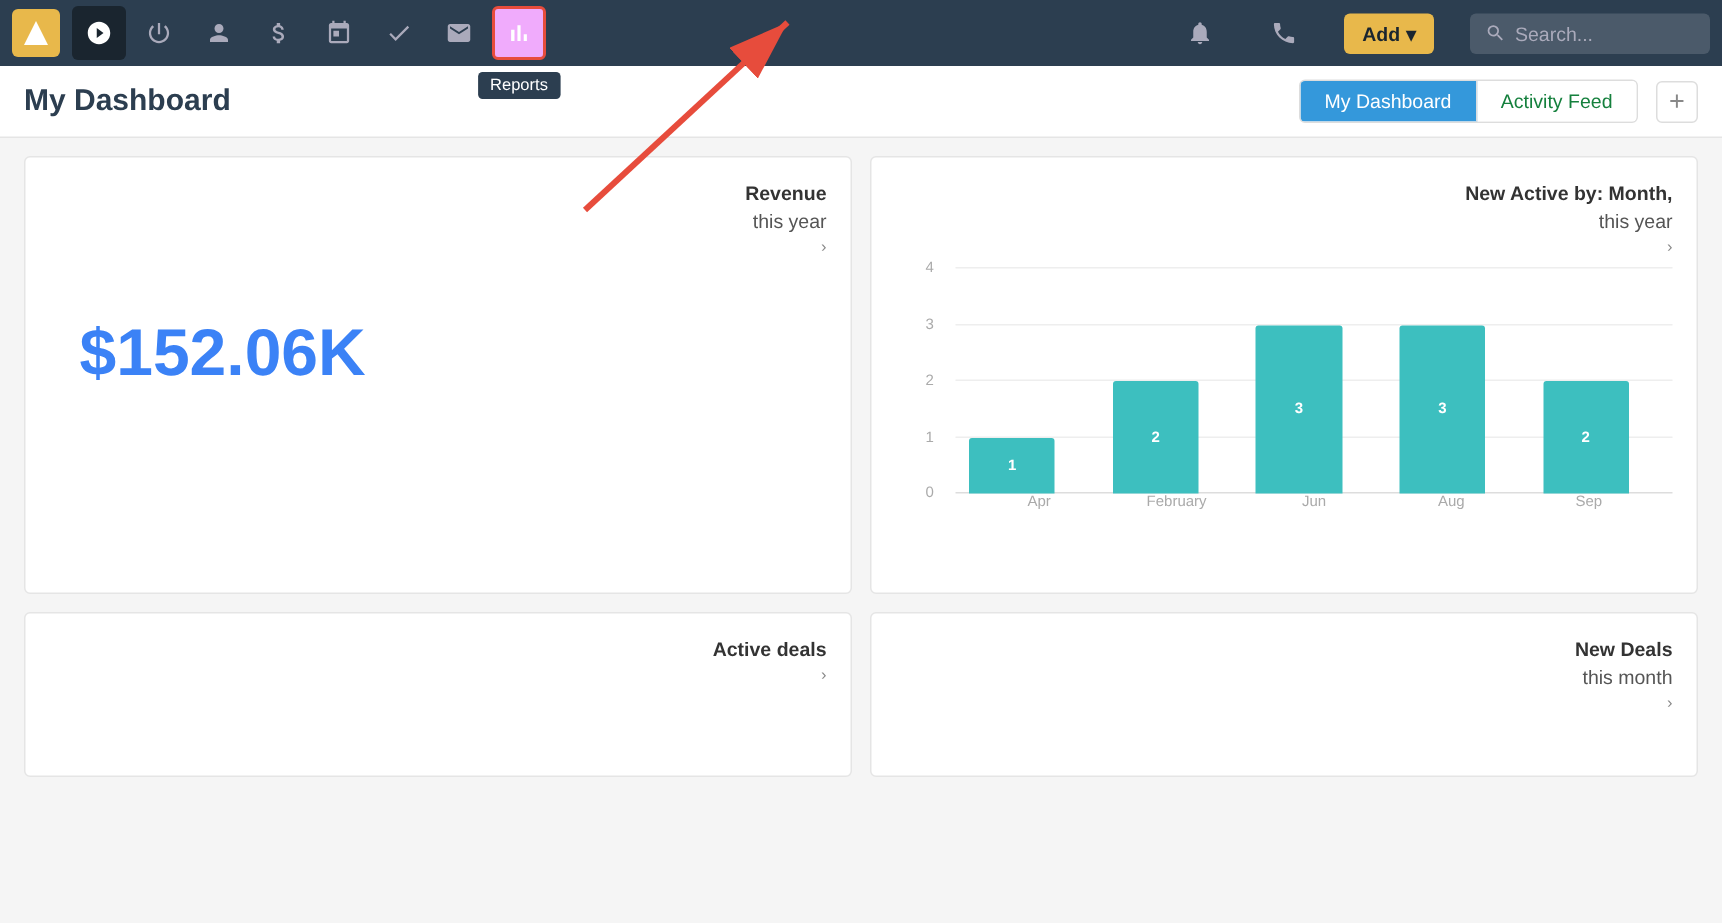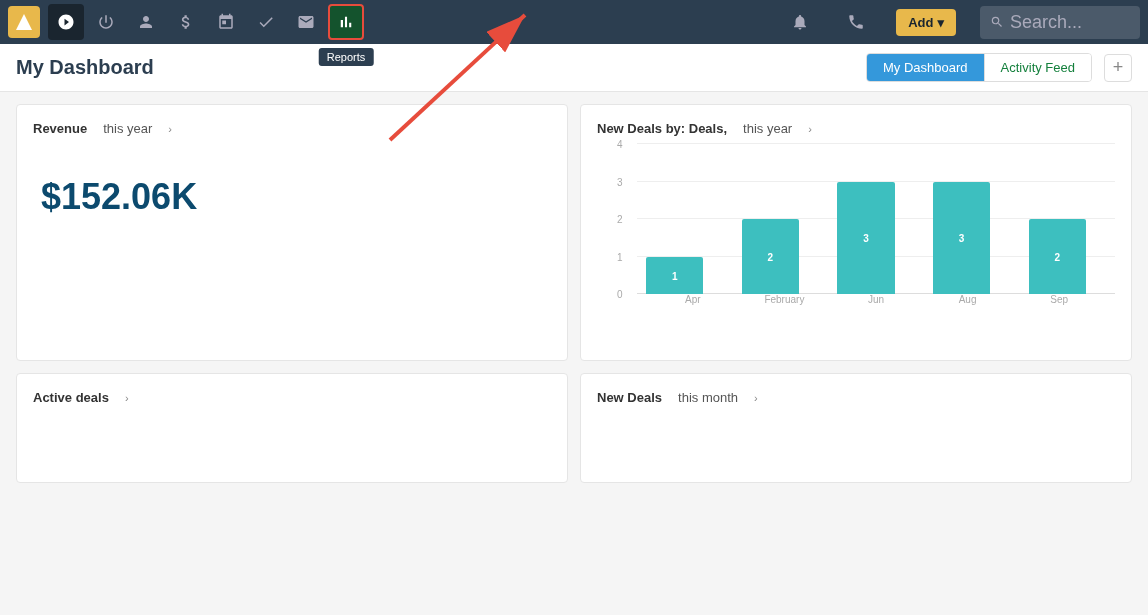--- a/index.html
+++ b/index.html
@@ -31,21 +31,21 @@
       color: #aab;
       font-size: 16px;
       position: relative;
     }
     .nav-icon.active {
       background: #1a252f;
       color: white;
     }
     .nav-icon.reports-active {
       border: 2px solid #e74c3c;
-      background: #14532d;
+      background: #f0abfc;
       color: white;
     }
     .reports-tooltip {
       position: absolute;
       bottom: -28px;
       left: 50%;
       transform: translateX(-50%);
       background: #2c3e50;
       color: white;
       font-size: 11px;
@@ -81,21 +81,21 @@
       padding: 6px 10px 6px 10px;
       color: #aab;
       font-size: 13px;
       width: 160px;
       display: flex; align-items: center; gap: 6px;
     }
     .search-bar input {
       background: transparent;
       border: none;
       color: #ccc;
-      font-size: 18px;
+      font-size: 13px;
       outline: none;
       width: 120px;
     }
     .search-bar input::placeholder { color: #aab; }
 
     
     .sub-header {
       background: white;
       height: 48px;
       display: flex;
@@ -155,31 +155,32 @@
       border-radius: 4px;
       border: 1px solid #e5e5e5;
       padding: 16px;
       min-height: 240px;
     }
     .card-title {
       font-size: 13px;
       color: #555;
       margin-bottom: 8px;
       display: flex;
-      align-items: center;
-      gap: 16px;
+      align-items: flex-end;
+      gap: 4px;
+      flex-direction: column;
     }
     .card-title .bold { font-weight: 700; color: #333; }
     .card-title .chevron { color: #888; font-size: 11px; }
     .revenue-value {
-      font-size: 36px;
+      font-size: 44px;
       font-weight: 700;
-      color: #0c4a6e;
+      color: #3b82f6;
       margin-top: 40px;
-      margin-left: 8px;
+      margin-left: 20px;
     }
     .card-small {
       min-height: 110px;
       padding: 16px;
       background: white;
       border-radius: 4px;
       border: 1px solid #e5e5e5;
     }
 
     
@@ -323,21 +324,21 @@
     <div class="card-title">
       <span class="bold">Revenue</span>
       <span>this year</span>
       <span class="chevron">›</span>
     </div>
     <div class="revenue-value">$152.06K</div>
   </div>
 
   <div class="card">
     <div class="card-title">
-      <span class="bold">New Deals by: Deals,</span>
+      <span class="bold">New Active by: Month,</span>
       <span>this year</span>
       <span class="chevron">›</span>
     </div>
     <div class="chart-container">
       <div style="position:relative; height:150px; display:flex; align-items:flex-end; padding: 0 10px; margin-left:20px;">
 
         <div class="grid-label" style="bottom: 150px;">4</div>
         <div class="grid-label" style="bottom: 112px;">3</div>
         <div class="grid-label" style="bottom: 75px;">2</div>
         <div class="grid-label" style="bottom: 37px;">1</div>

